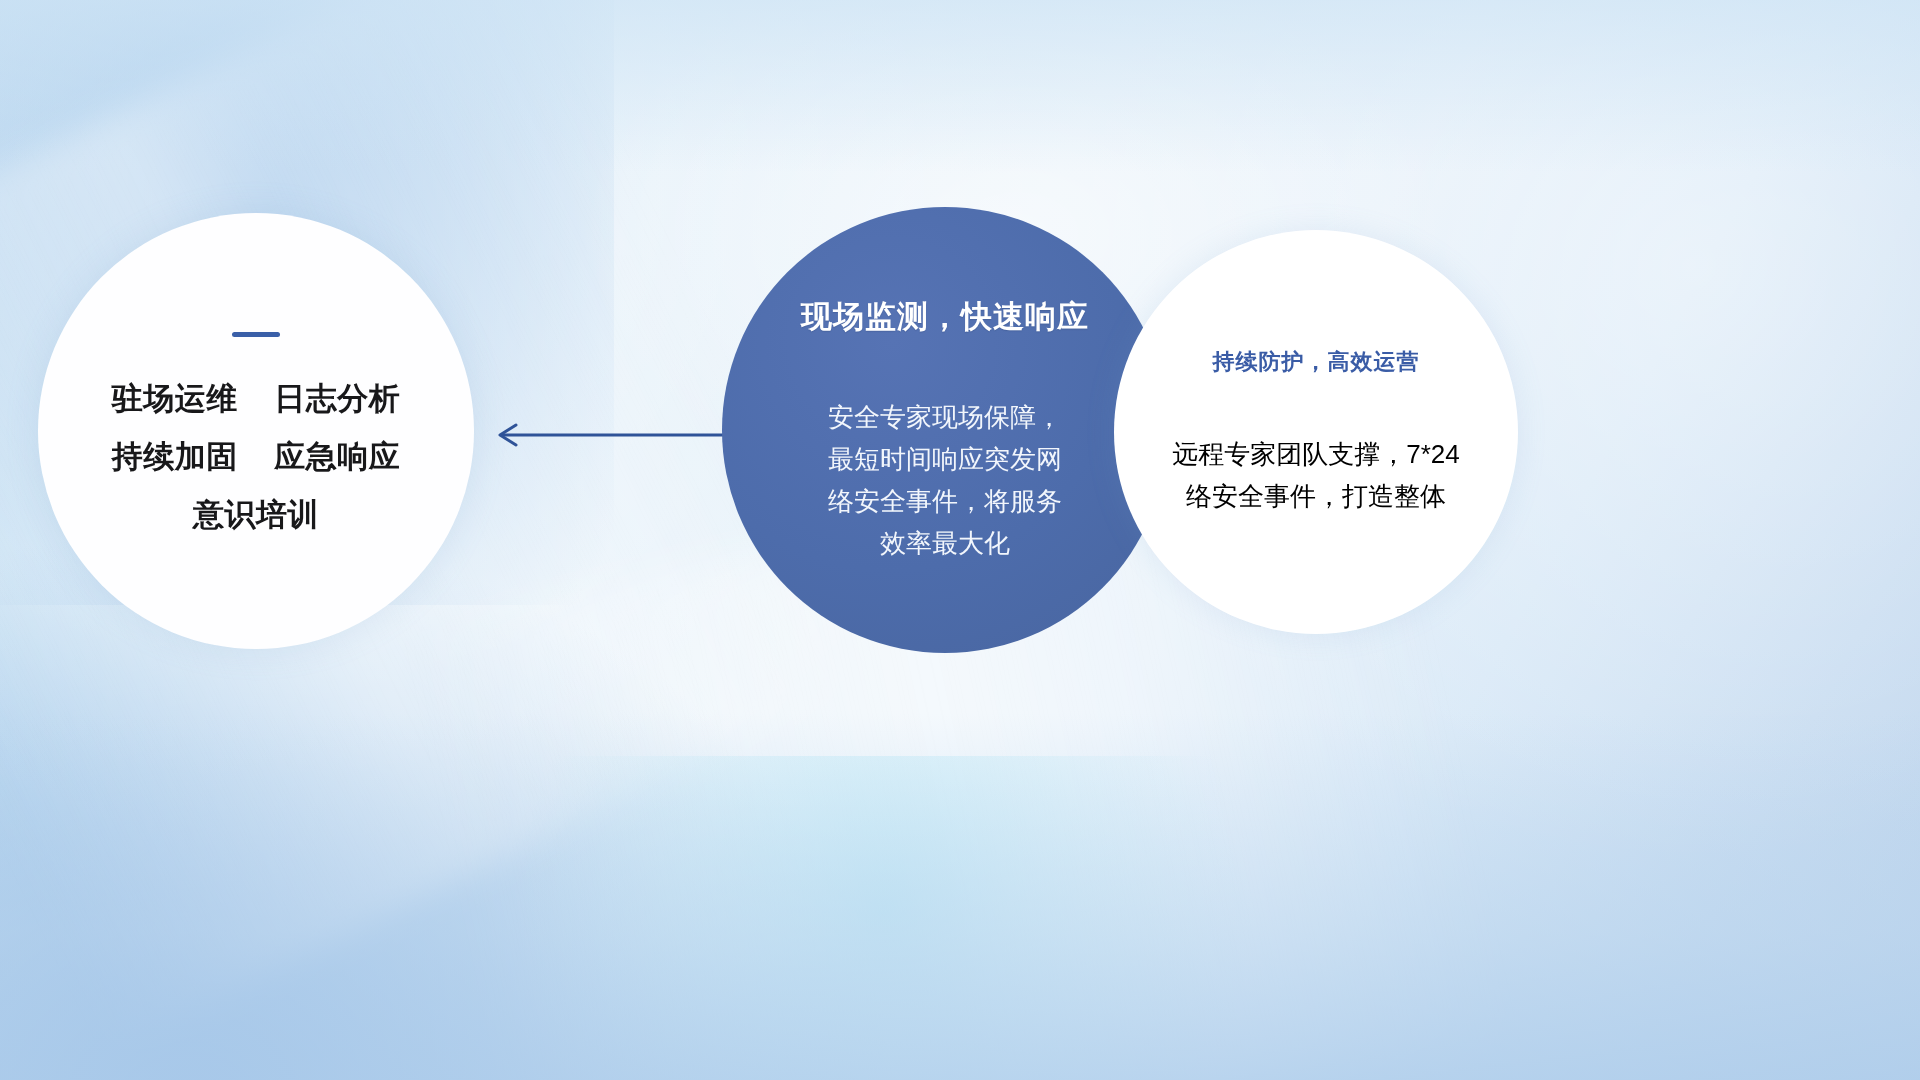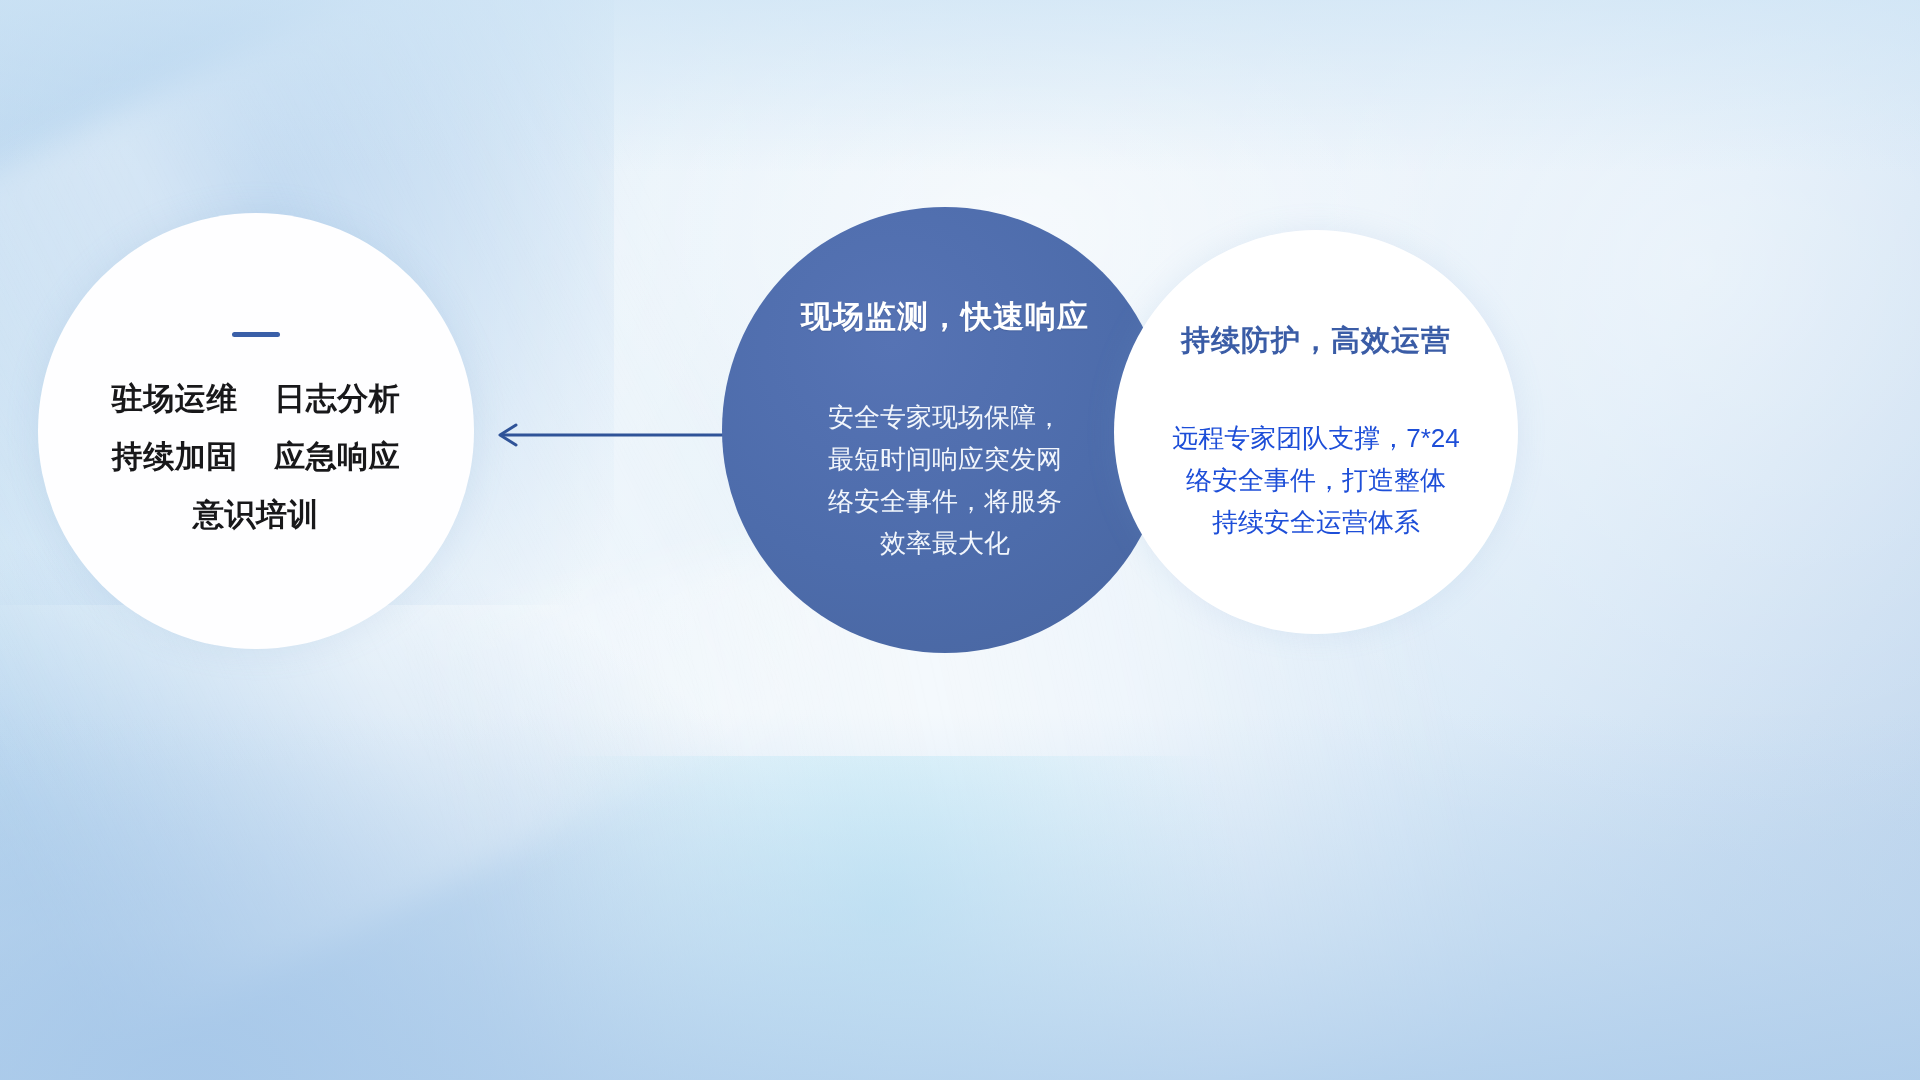--- a/index.html
+++ b/index.html
@@ -128,26 +128,26 @@
 
   
   #right-circle {
     left:1114px; top:230px; width:404px; height:404px;
     background:#ffffff;
     z-index:4;
     box-shadow: 0 0 30px rgba(120,160,205,.14);
     padding:0 24px;
   }
   #right-title {
-    font-size:29px; font-weight:bold; color:#3a5ca6;
+    font-size:22px; font-weight:bold; color:#3a5ca6;
     letter-spacing:1px; white-space:nowrap;
     margin-bottom:56px;
   }
   #right-body {
-    font-size:26px; color:#1d4ed8; line-height:1.62;
+    font-size:26px; color:#000000; line-height:1.62;
     text-align:center; font-weight:normal;
     width:352px;
   }
 
   
   #arrow { position:absolute; left:480px; top:418px; width:260px; height:34px; z-index:2; }
 </style>
 </head>
 <body>
 
@@ -187,17 +187,16 @@
     <div class="left-line">驻场运维    日志分析</div>
     <div class="left-line">持续加固    应急响应</div>
     <div class="left-line">意识培训</div>
   </div>
 
   <div class="circle" id="right-circle">
     <div id="right-title">持续防护，高效运营</div>
     <div id="right-body">
       <div>远程专家团队支撑，7*24</div>
       <div>络安全事件，打造整体</div>
-      <div>持续安全运营体系</div>
     </div>
   </div>
 
 </div>
 
 </body></html>

